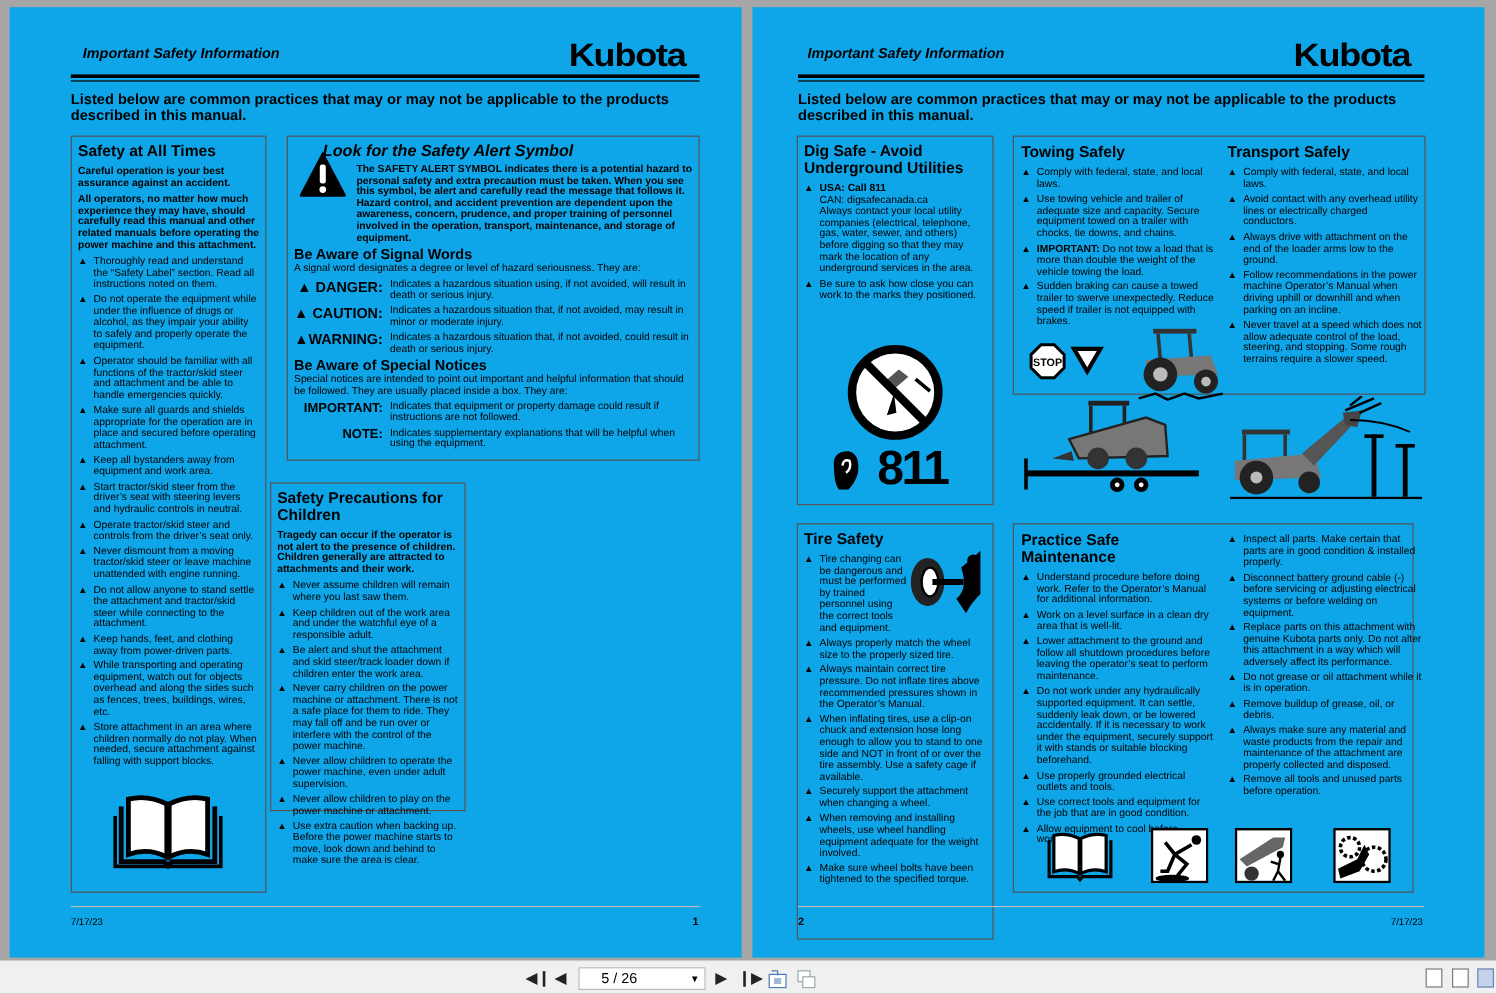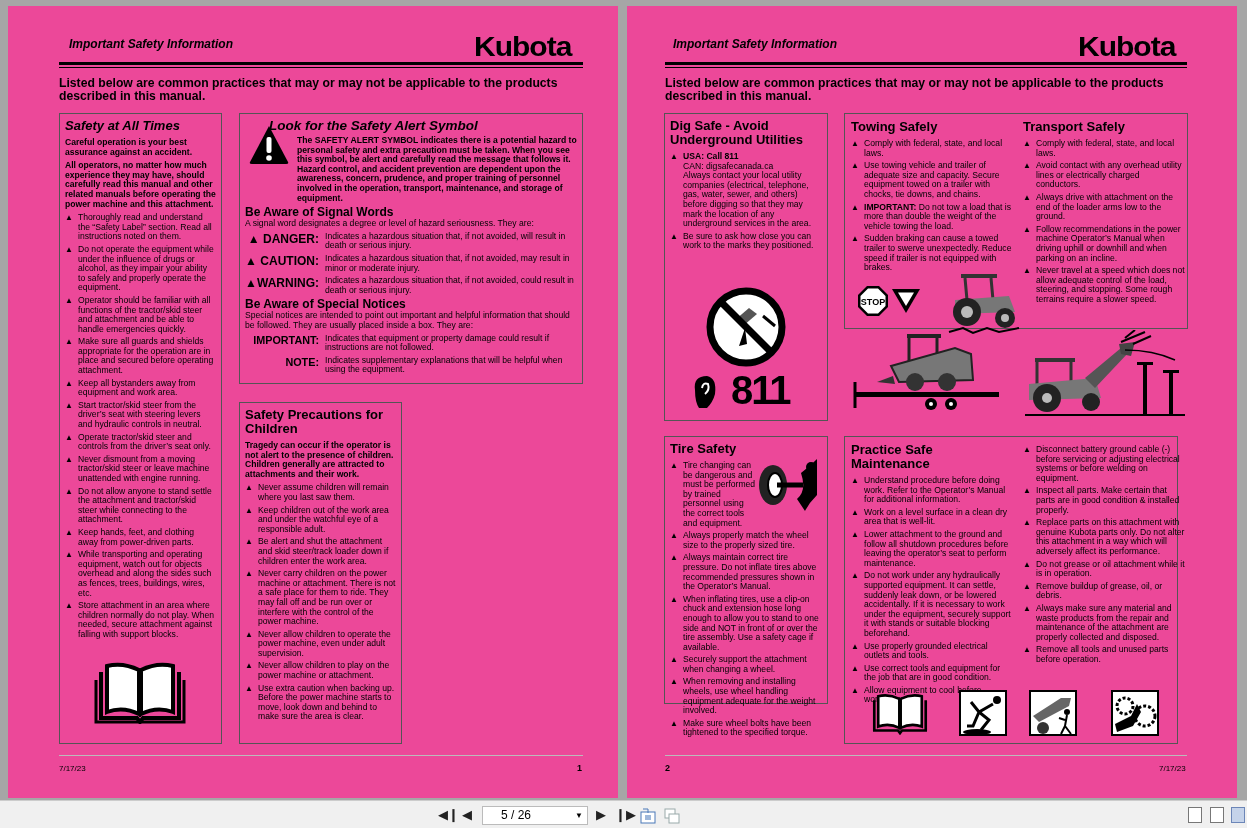--- a/index.html
+++ b/index.html
@@ -1,28 +1,28 @@
 <!DOCTYPE html>
 <html><head>
 <meta charset="utf-8">
 <style>
 *{box-sizing:border-box;margin:0;padding:0}
 html,body{width:1247px;height:828px;overflow:hidden;background:#a9a9a9;font-family:"Liberation Sans",sans-serif;color:#000}
 .viewer{position:absolute;left:0;top:0;width:1247px;height:800px;background:#a6a6a6}
-.page{position:absolute;top:6px;width:610px;height:792px;background:#ec4899}
+.page{position:absolute;top:6px;width:610px;height:792px;background:#0ea5e9}
 .page.left{left:8px}
 .page.right{left:627px}
 .hdr-title{position:absolute;top:31px;font-size:12px;font-weight:bold;font-style:italic}
 .logo{position:absolute;top:26px;font-size:30px;font-weight:bold;letter-spacing:-1px;line-height:30px;transform:scaleY(0.9)}
 .rule1{position:absolute;height:3px;background:#000}
 .rule2{position:absolute;height:1px;background:#000}
 .intro{position:absolute;top:71px;font-size:12.2px;font-weight:bold;line-height:13px}
 .box{position:absolute;border:1px solid #555;padding:5px 5px}
 .box h2{font-size:13px;font-weight:bold;line-height:14px;margin-bottom:5px}
-.box h2.it{font-style:italic}
+.box h2.it{}
 .lead{font-size:8.6px;font-weight:bold;line-height:9.6px;margin-bottom:4px}
 ul.bul{list-style:none}
 ul.bul li{position:relative;padding-left:13px;font-size:8.6px;line-height:9.6px;margin-bottom:3px}
 ul.bul li::before{content:"\25B2";position:absolute;left:0;top:0;font-size:8px}
 .alertbox h2{font-size:13.5px;font-style:italic;margin-left:24px;margin-bottom:3px}
 .alert-tri{position:absolute;left:8px;top:10px;width:42px;height:42px}
 .alert-body{margin-left:52px;font-size:8.6px;font-weight:bold;line-height:9.6px}
 .alertbox h3{font-size:12px;font-weight:bold;margin-top:3px;line-height:13px}
 .small{font-size:8.6px;line-height:9.6px}
 .sig{display:flex;margin-top:3px}
@@ -82,21 +82,21 @@
         <path d="M21 2 L40 38 Q41 40 38 40 L4 40 Q1 40 2 38 Z" fill="#000"></path>
         <rect x="18.5" y="13" width="5" height="16" rx="2" fill="#fff"></rect>
         <circle cx="21" cy="34" r="2.8" fill="#fff"></circle>
       </svg>
       <h2>Look for the Safety Alert Symbol</h2>
       <div class="alert-body">The SAFETY ALERT SYMBOL indicates there is a potential hazard to personal safety and extra precaution must be taken. When you see this symbol, be alert and carefully read the message that follows it. Hazard control, and accident prevention are dependent upon the awareness, concern, prudence, and proper training of personnel involved in the operation, transport, maintenance, and storage of equipment.</div>
       <h3>Be Aware of Signal Words</h3>
       <div class="small">A signal word designates a degree or level of hazard seriousness. They are:</div>
       <div class="sig">
         <div class="w"><span>▲</span> <span>DANGER:</span></div>
-        <div class="d">Indicates a hazardous situation that, if not avoided, will result in death or serious injury.</div>
+        <div class="d">Indicates a hazardous situation using, if not avoided, will result in death or serious injury.</div>
       </div>
       <div class="sig">
         <div class="w"><span>▲</span> <span>CAUTION:</span></div>
         <div class="d">Indicates a hazardous situation that, if not avoided, may result in minor or moderate injury.</div>
       </div>
       <div class="sig">
         <div class="w"><span>▲</span><span>WARNING:</span></div>
         <div class="d">Indicates a hazardous situation that, if not avoided, could result in death or serious injury.</div>
       </div>
       <h3>Be Aware of Special Notices</h3>
@@ -104,21 +104,21 @@
       <div class="sig">
         <div class="w" style="font-size:10.8px">IMPORTANT:</div>
         <div class="d">Indicates that equipment or property damage could result if instructions are not followed.</div>
       </div>
       <div class="sig">
         <div class="w" style="font-size:10.8px">NOTE:</div>
         <div class="d">Indicates supplementary explanations that will be helpful when using the equipment.</div>
       </div>
     </div>
 
-    <div class="box" style="left:231px;top:396px;width:163px;height:342px">
+    <div class="box" style="left:217px;top:396px;width:163px;height:274px">
       <h2>Safety Precautions for Children</h2>
       <div class="lead">Tragedy can occur if the operator is not alert to the presence of children. Children generally are attracted to attachments and their work.</div>
       <ul class="bul">
         <li>Never assume children will remain where you last saw them.</li>
         <li>Keep children out of the work area and under the watchful eye of a responsible adult.</li>
         <li>Be alert and shut the attachment and skid steer/track loader down if children enter the work area.</li>
         <li>Never carry children on the power machine or attachment. There is not a safe place for them to ride. They may fall off and be run over or interfere with the control of the power machine.</li>
         <li>Never allow children to operate the power machine, even under adult supervision.</li>
         <li>Never allow children to play on the power machine or attachment.</li>
         <li>Use extra caution when backing up. Before the power machine starts to move, look down and behind to make sure the area is clear.</li>
@@ -226,21 +226,21 @@
         <path d="M96 12 L120 2 M100 8 L110 0 M108 14 L126 6" stroke="#000" stroke-width="2"></path>
         <path d="M100 20 Q128 20 150 30" fill="none" stroke="#000" stroke-width="1.5"></path>
         <rect x="118" y="32" width="4" height="52" fill="#000"></rect>
         <rect x="144" y="40" width="4" height="44" fill="#000"></rect>
         <rect x="112" y="32" width="16" height="3" fill="#000"></rect>
           <rect x="138" y="40" width="16" height="3" fill="#000"></rect>
         <rect x="0" y="84" width="160" height="2" fill="#000"></rect>
       </svg>
     </div>
 
-    <div class="box" style="left:37px;top:430px;width:164px;height:268px">
+    <div class="box" style="left:37px;top:430px;width:164px;height:347px">
       <h2>Tire Safety</h2>
       <svg style="position:absolute;right:6px;top:18px" width="66" height="58" viewBox="0 0 66 58">
         <ellipse cx="18" cy="30" rx="14" ry="20" fill="#222"></ellipse>
         <ellipse cx="20" cy="30" rx="7" ry="12" fill="#fff" stroke="#000" stroke-width="2"></ellipse>
         <path d="M22 30 L48 30" stroke="#000" stroke-width="5"></path>
         <path d="M46 18 Q56 10 62 4 L62 40 Q54 48 50 56 L42 44 Q52 36 46 18Z" fill="#000"></path>
         <circle cx="56" cy="12" r="5" fill="#000"></circle>
       </svg>
       <ul class="bul">
         <li style="margin-right:0"><span style="display:inline-block;width:74px">Tire changing can be dangerous and must be performed by trained personnel using the correct tools and equipment.</span></li>
@@ -261,22 +261,22 @@
           <li>Work on a level surface in a clean dry area that is well-lit.</li>
           <li>Lower attachment to the ground and follow all shutdown procedures before leaving the operator’s seat to perform maintenance.</li>
           <li>Do not work under any hydraulically supported equipment. It can settle, suddenly leak down, or be lowered accidentally. If it is necessary to work under the equipment, securely support it with stands or suitable blocking beforehand.</li>
           <li>Use properly grounded electrical outlets and tools.</li>
           <li>Use correct tools and equipment for the job that are in good condition.</li>
           <li>Allow equipment to cool before working on it.</li>
         </ul>
       </div>
       <div style="position:absolute;left:178px;top:8px;width:162px">
         <ul class="bul">
+          <li>Inspect all parts. Make certain that parts are in good condition &amp; installed properly.</li>
           <li>Disconnect battery ground cable (-) before servicing or adjusting electrical systems or before welding on equipment.</li>
-          <li>Inspect all parts. Make certain that parts are in good condition &amp; installed properly.</li>
           <li>Replace parts on this attachment with genuine Kubota parts only. Do not alter this attachment in a way which will adversely affect its performance.</li>
           <li>Do not grease or oil attachment while it is in operation.</li>
           <li>Remove buildup of grease, oil, or debris.</li>
           <li>Always make sure any material and waste products from the repair and maintenance of the attachment are properly collected and disposed.</li>
           <li>Remove all tools and unused parts before operation.</li>
         </ul>
       </div>
       <svg style="position:absolute;left:24px;top:256px" width="62" height="42" viewBox="0 0 94 62">
         <path d="M8 10 L8 56 L44 56 L47 60 L50 56 L86 56 L86 10" fill="none" stroke="#000" stroke-width="4"></path>
         <path d="M14 4 Q30 0 46 8 L46 52 Q30 44 14 50 Z" fill="#fff" stroke="#000" stroke-width="4"></path>

